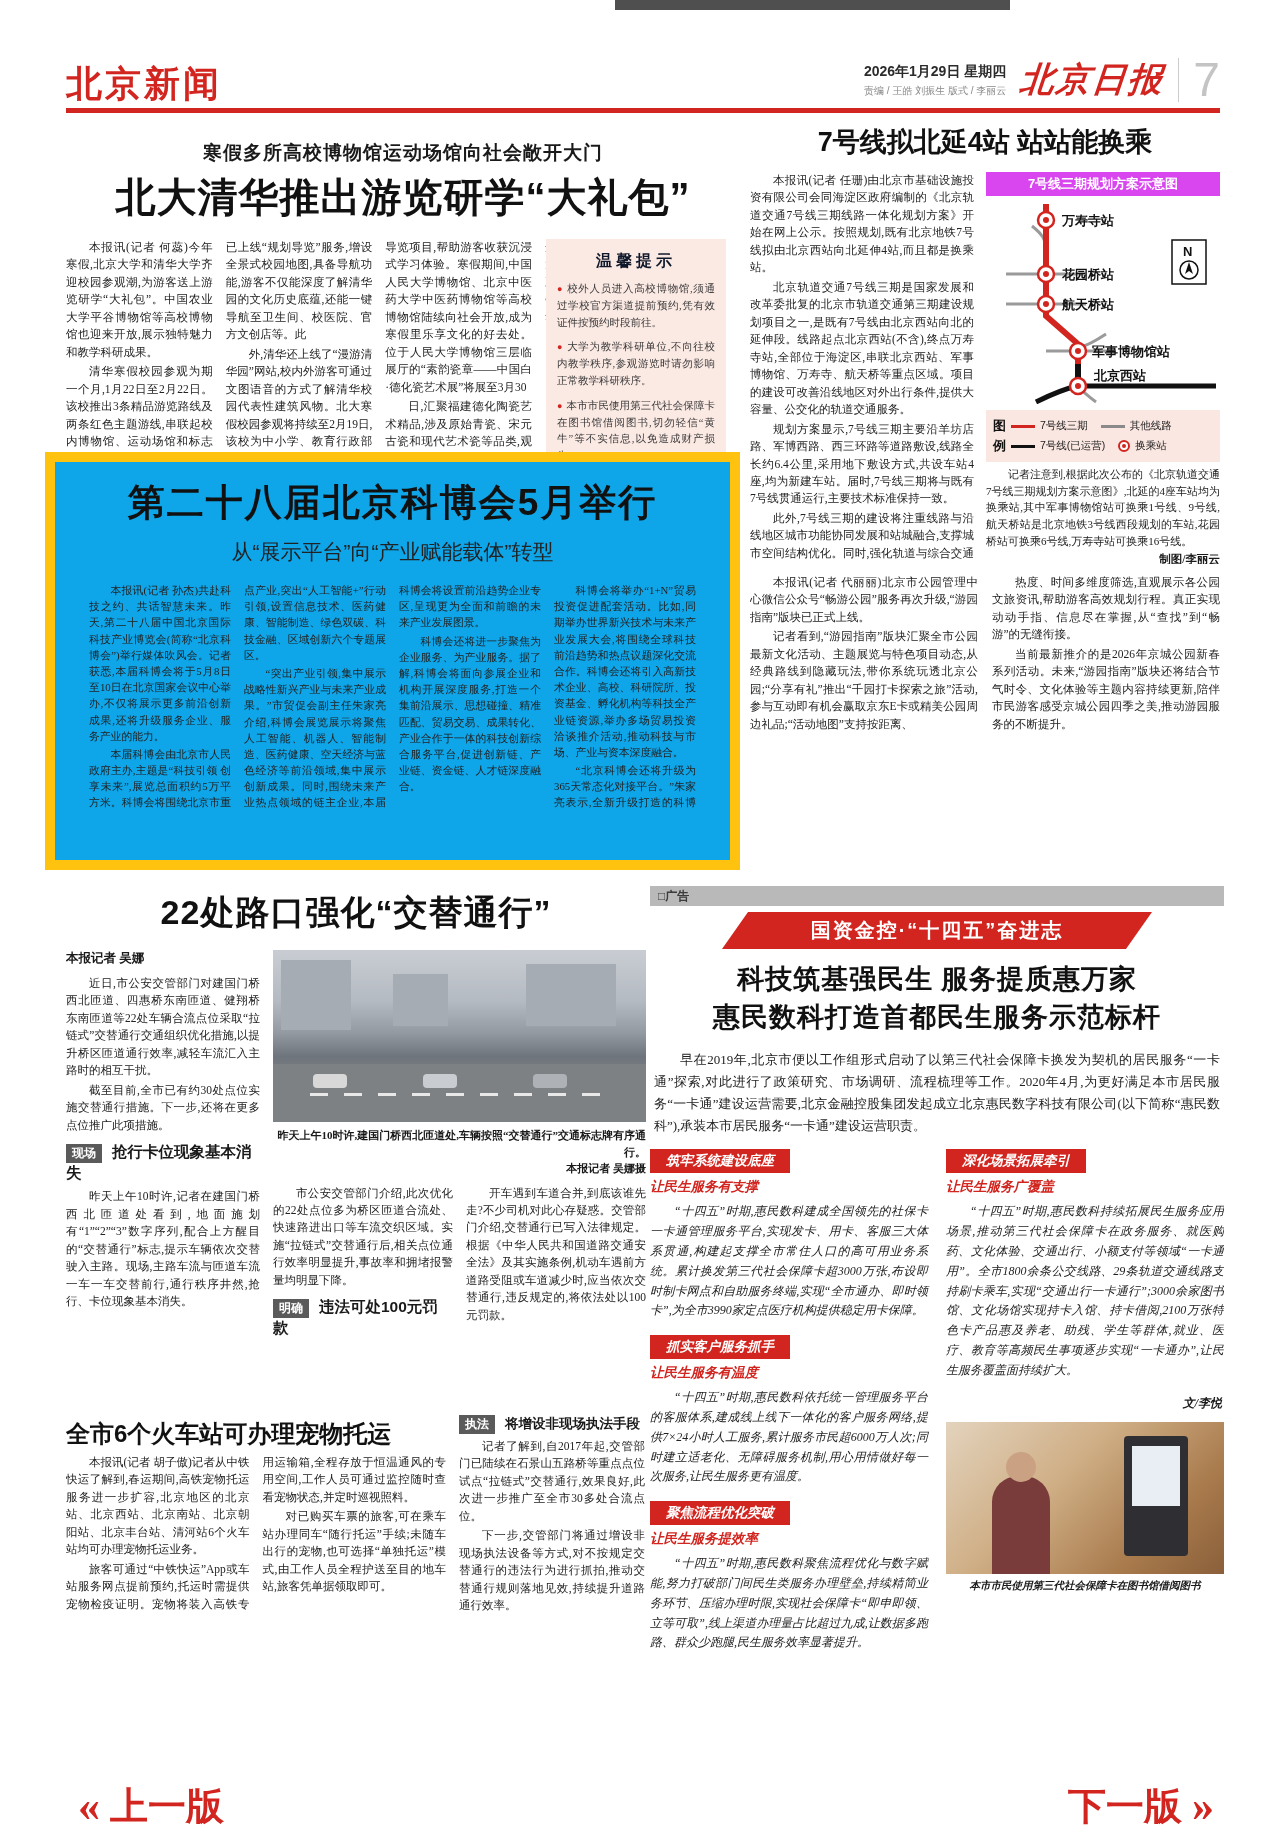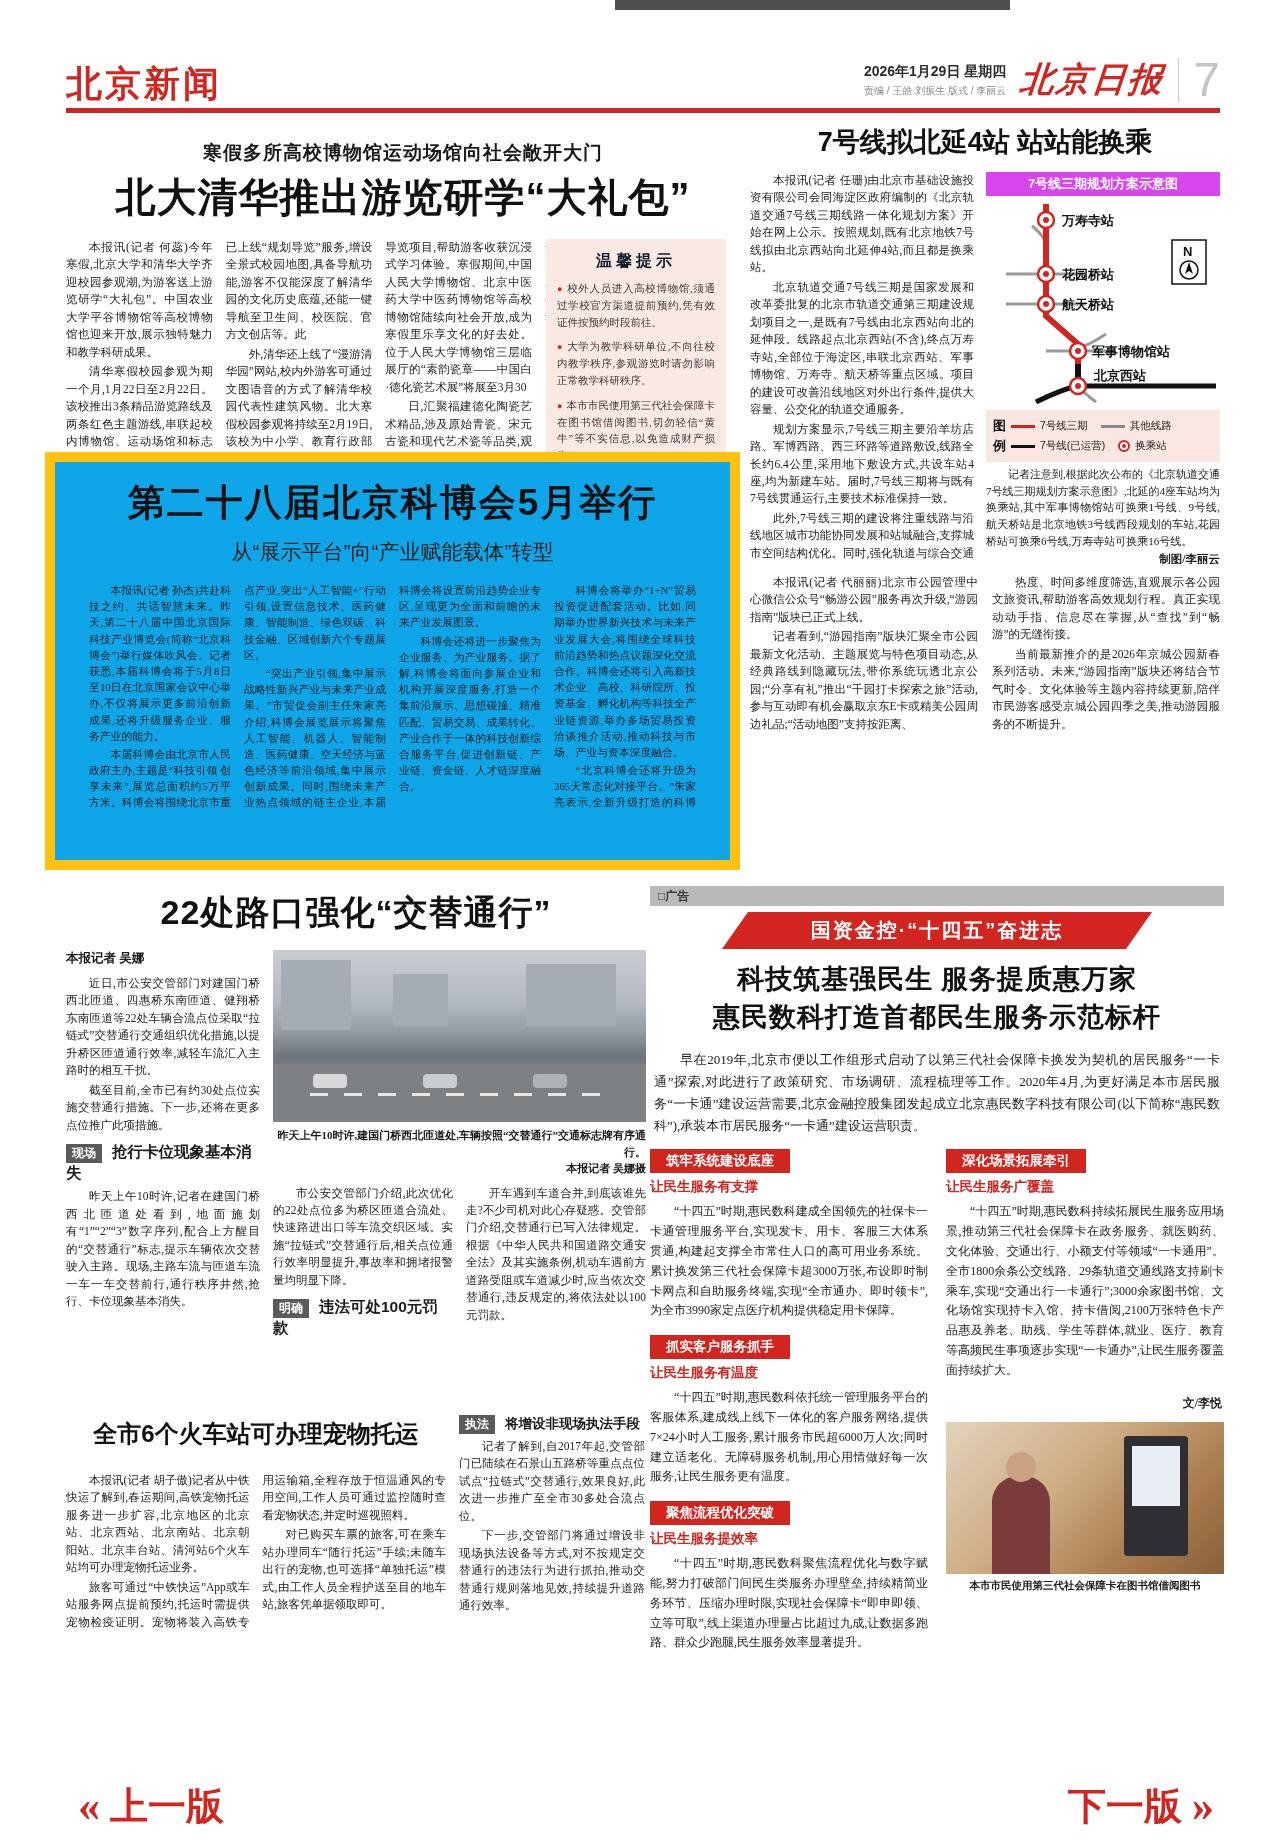--- a/index.html
+++ b/index.html
@@ -97,35 +97,35 @@
                  background:repeating-linear-gradient(90deg,#e8e8e8 0 18px,transparent 18px 34px); }
   .photo .car { position:absolute; width:34px; height:14px; border-radius:4px; background:#d8d8d8; bottom:34px; }
   .caption { font-size:11px; font-weight:bold; text-align:right; line-height:1.5; margin:5px 0 8px; }
   .cr-right-cols { columns:2; column-gap:13px; height:196px; overflow:hidden; }
   .sec-h { margin:8px 0 4px; }
   .sec-label { display:inline-block; font-size:12px; font-weight:bold; color:#fff; background:#5a5a5a;
                padding:1px 6px; margin-right:6px; font-family:"Liberation Sans",sans-serif; }
   .sec-title { font-size:15.5px; font-weight:900; font-family:"Liberation Sans",sans-serif; }
   .cr-bottom { display:flex; gap:13px; margin-top:12px; }
   .pets { width:380px; }
-  .pets h3 { font-size:24px; font-weight:900; text-align:center; margin:4px 0 22px; }
+  .pets h3 { font-size:24px; font-weight:900; margin:4px 0 4px; }
   .pets-cols { columns:2; column-gap:13px; height:168px; overflow:hidden; }
   .cr-cont { width:186px; height:230px; overflow:hidden; }
 
   
   .ad { position:absolute; left:650px; top:912px; width:574px; height:858px; overflow:hidden; }
   .ribbon { width:430px; margin:0 auto; background:#d2251f; color:#fff; text-align:center;
             font-size:20px; font-weight:900; letter-spacing:2px; padding:5px 0;
             clip-path:polygon(26px 0, 100% 0, calc(100% - 26px) 100%, 0 100%);
             font-family:"Liberation Sans",sans-serif; }
   .ad h2.adh { text-align:center; font-size:27px; font-weight:900; margin-top:12px; color:#111;
                font-family:"Liberation Serif",serif; letter-spacing:1px; }
   .ad-intro { font-size:13px; line-height:1.7; text-align:justify; text-indent:2em; margin:14px 4px 12px; color:#222; }
   .ad-cols { display:flex; gap:18px; }
-  .ad-col { width:278px; }
+  .ad-col { width:278px;font-style:italic; }
   .ad-sec-title { display:inline-block; background:#d2251f; color:#fff; font-size:13.5px; font-weight:bold;
                   padding:3px 16px; font-family:"Liberation Sans",sans-serif; }
   .ad-sec-sub { color:#d2251f; font-size:13.5px; font-weight:bold; margin:5px 0 6px;
                 font-family:"Liberation Sans",sans-serif; }
   .ad-sec-text { font-size:12px; line-height:1.65; text-align:justify; text-indent:2em; color:#222; margin-bottom:14px; }
   .ad-credit { text-align:right; font-weight:bold; font-size:12px; margin:2px 2px 10px; }
   .ad-photo { width:278px; height:152px; position:relative; overflow:hidden;
               background:linear-gradient(135deg,#e3d3bd 0%,#cfae85 40%,#a87a4c 75%,#8a5f3a 100%); }
   .ad-photo .kiosk { position:absolute; right:36px; top:14px; width:64px; height:120px; background:#2e2e33;
                      border-radius:4px; }

